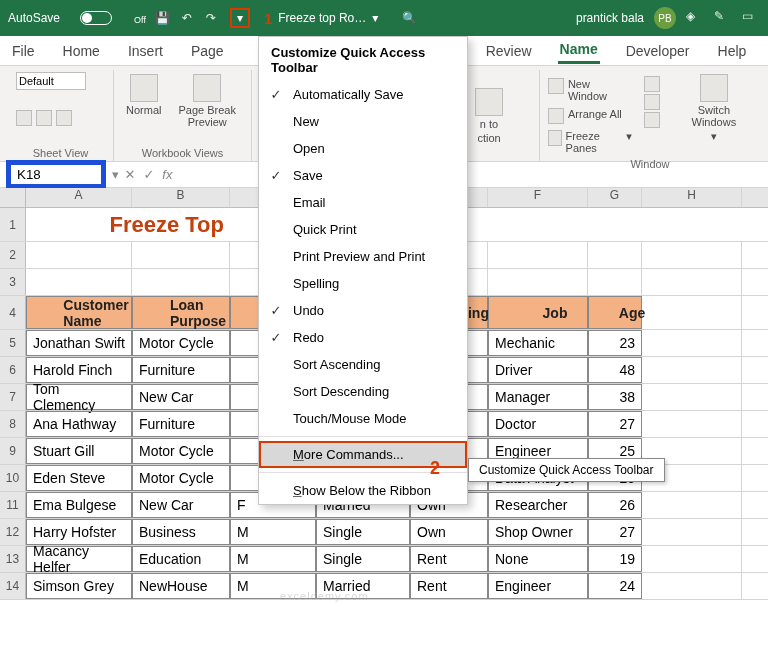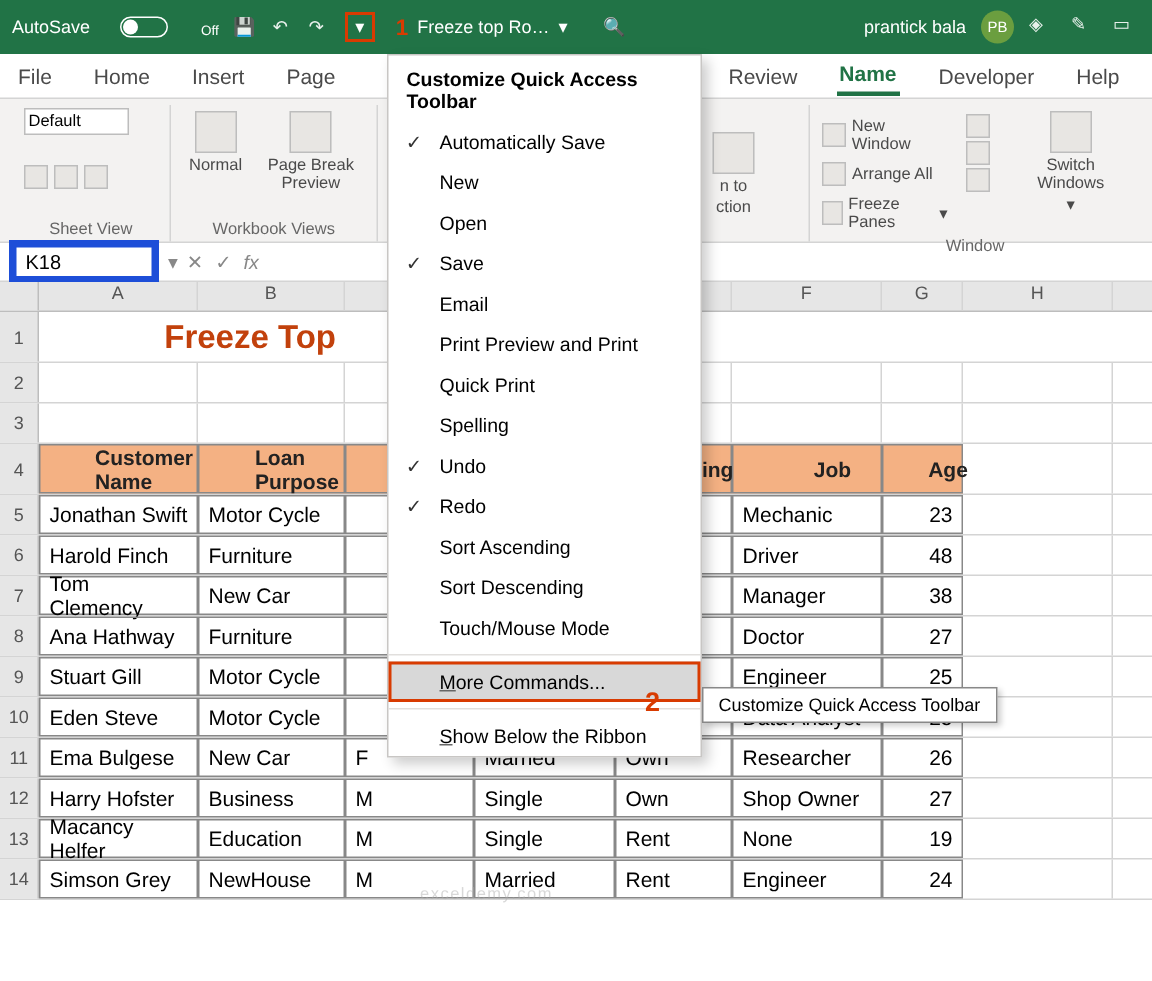--- a/index.html
+++ b/index.html
@@ -25,21 +25,21 @@
 .tab { color: #4a4a4a; padding: 4px 2px; cursor: pointer; }
 .tab.active { color: #217346; border-bottom: 3px solid #217346; font-weight: 600; }
 
 
 .ribbon { height: 96px; background: #f3f2f1; border-bottom: 1px solid #d4d4d4; display: flex; padding: 4px 8px 0; }
 .group { border-right: 1px solid #d4d4d4; padding: 2px 8px; display: flex; flex-direction: column; font-size: 11px; color:#4a4a4a; }
 .group-body { flex:1; display:flex; align-items:flex-start; gap:6px; }
 .group-label { text-align: center; color: #666; margin-top:2px; }
 .big-btn { display: flex; flex-direction: column; align-items: center; gap: 2px; padding:2px 4px; }
 .icon32 { width: 28px; height: 28px; background: #e8e6e3; border: 1px solid #bdbdbd; }
-.small-row { display:flex; align-items:center; gap:4px; padding:2px 0;}
+.small-row { display:flex; gap:4px; padding:2px 0;}
 .small-ico { width:16px; height:16px; background:#e8e6e3; border:1px solid #bdbdbd;}
 .dropdown-mini { width:70px; height:18px; border:1px solid #bdbdbd; font-size:11px; padding:0 2px;}
 
 
 .formula { height: 26px; border-bottom:1px solid #d4d4d4; display:flex; align-items:center; font-size:13px;}
 .namebox { width:100px; border:5px solid #1d4ed8; margin:0 6px; padding:2px 6px;}
 .fbar-icons { display:flex; gap:8px; color:#888; padding:0 6px;}
 .fbar-input { flex:1; padding:2px 6px;}
 
 
@@ -374,25 +374,25 @@
       <div class="menu-item">
         <span class="chk">✓</span>
         <span>Save</span>
       </div>
       <div class="menu-item">
         <span class="chk"></span>
         <span>Email</span>
       </div>
       <div class="menu-item">
         <span class="chk"></span>
+        <span>Quick Print</span>
+      </div>
+      <div class="menu-item">
+        <span class="chk"></span>
         <span>Print Preview and Print</span>
-      </div>
-      <div class="menu-item">
-        <span class="chk"></span>
-        <span>Quick Print</span>
       </div>
       <div class="menu-item">
         <span class="chk"></span>
         <span>Spelling</span>
       </div>
       <div class="menu-item">
         <span class="chk">✓</span>
         <span>Undo</span>
       </div>
       <div class="menu-item">

